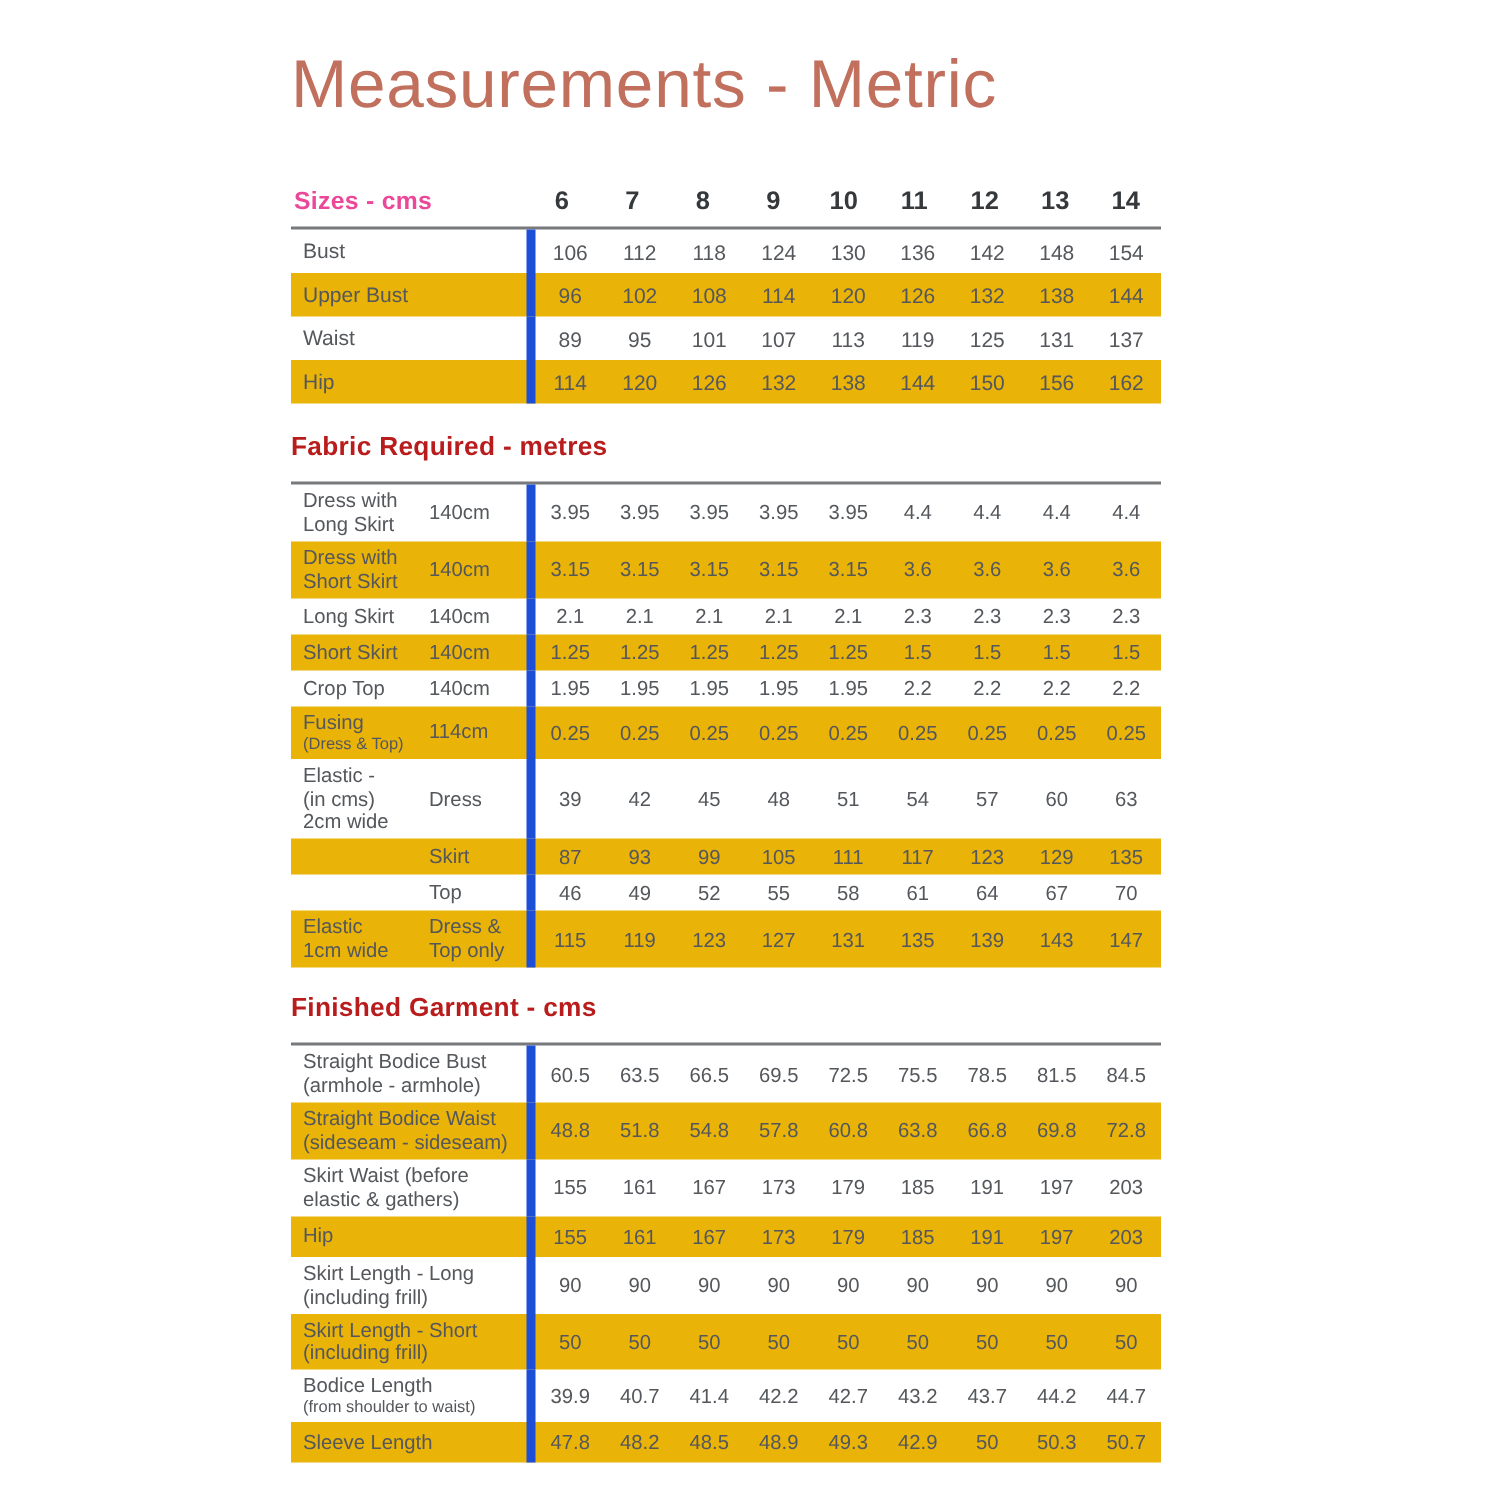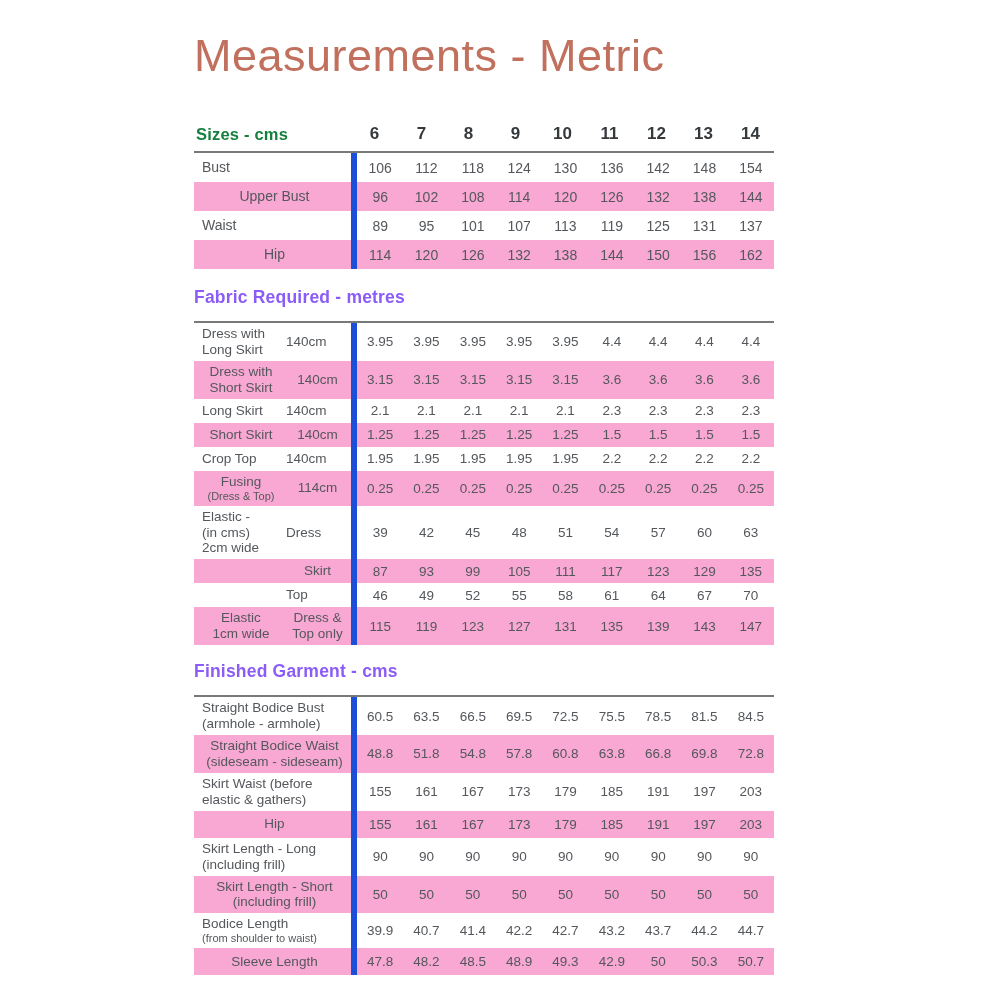--- a/index.html
+++ b/index.html
@@ -27,21 +27,21 @@
     font-weight: 400;
     letter-spacing: 0.5px;
     color: #C1705E;
     white-space: nowrap;
   }
   
   .trow {
     display: grid;
     align-items: center;
   }
-  .trow.alt { background: #f9a8d4; text-align: center; }
+  .trow.alt { background: #eab308; }
   .lbl {
     padding: 3px 4px 3px 8px;
     line-height: 1.18;
     white-space: pre-line;
     font-size: 13.5px;
   }
   .lbl .small { display: block; font-size: 11px; }
   .sub {
     padding: 3px 2px;
     line-height: 1.18;
@@ -68,40 +68,40 @@
     display: grid;
     grid-template-columns: 157px 1fr;
     align-items: end;
     border-bottom: 2px solid #77797B;
     padding-bottom: 7px;
   }
   .sizes-header .hlabel {
     font-size: 16.5px;
     font-weight: 700;
     letter-spacing: 0.2px;
-    color: #15803d;
+    color: #ec4899;
     padding-left: 2px;
   }
   .sizes-header .val {
     font-size: 17px;
     font-weight: 700;
     color: #36393C;
   }
   .sizes-body .trow {
     grid-template-columns: 157px 1fr;
     min-height: 29px;
   }
   .sizes-body .lbl, .sizes-body .val { font-size: 14px; }
   
   .section-heading {
     margin: 18px 0 13px 0;
     font-size: 17.5px;
     font-weight: 700;
     letter-spacing: 0.2px;
-    color: #8b5cf6;
+    color: #b91c1c;
   }
   .section-heading.second { margin-top: 16px; }
   
   .fabric-body { border-top: 2px solid #77797B; }
   .fabric-body .trow {
     grid-template-columns: 90px 67px 1fr;
     min-height: 24px;
   }
   
   .finished-body { border-top: 2px solid #77797B; }

